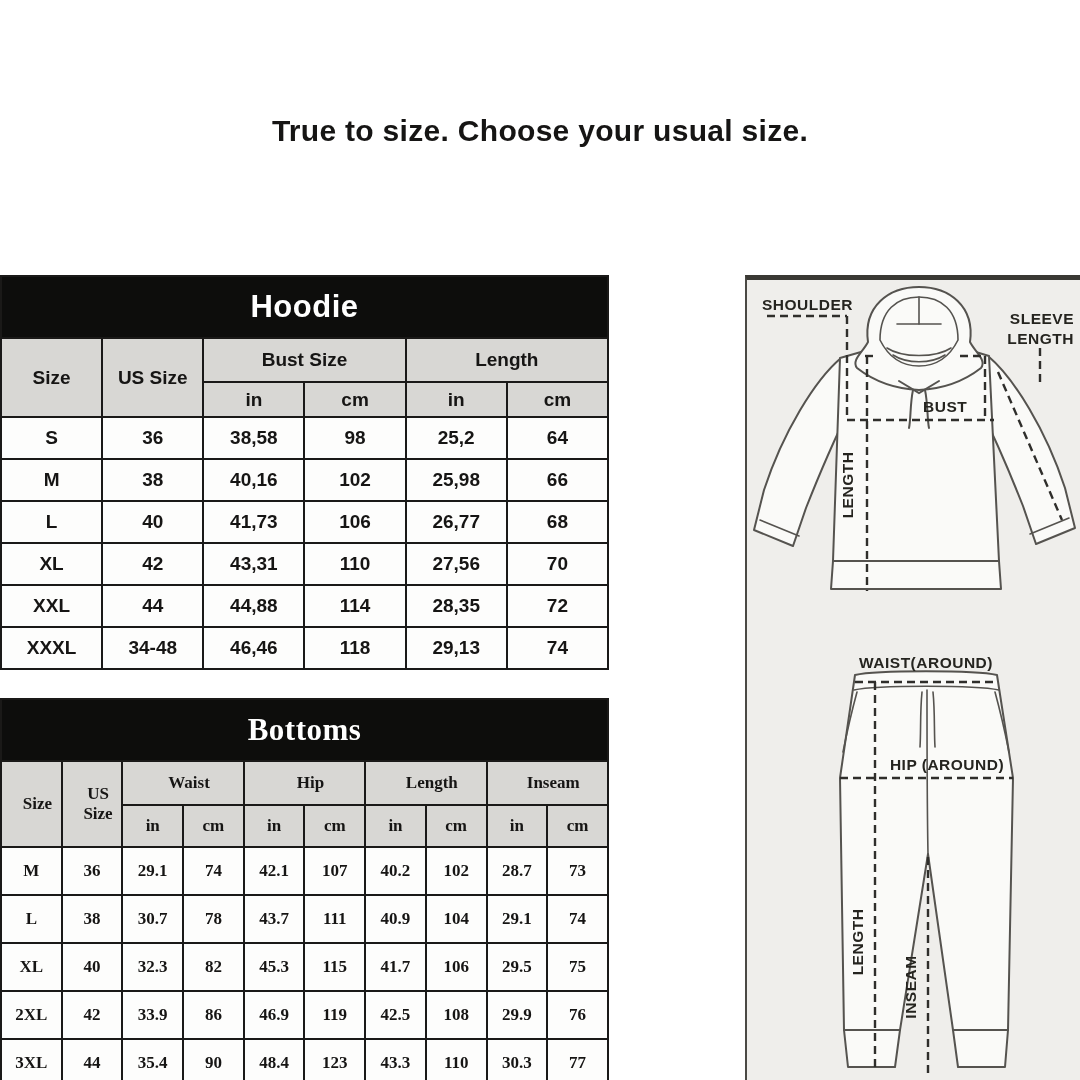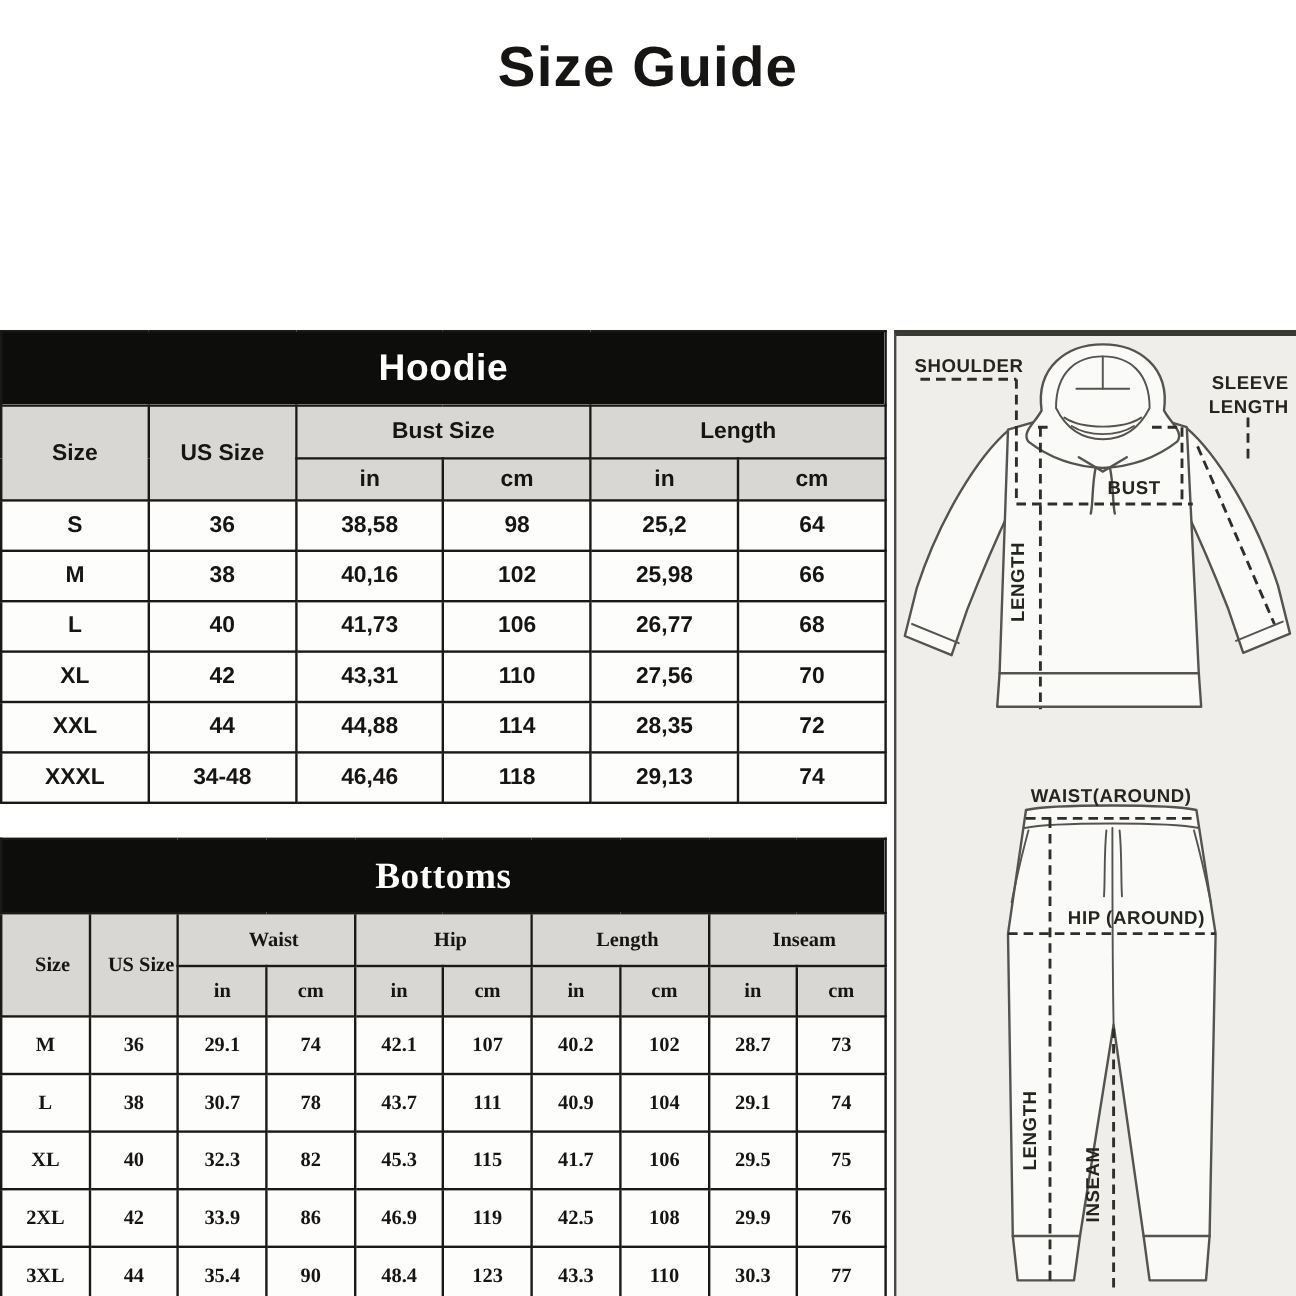--- a/index.html
+++ b/index.html
@@ -13,21 +13,21 @@
     position:absolute; top:28px; left:0; width:100%;
     text-align:center; font-size:47px; font-weight:bold; letter-spacing:1px;
   }
   .page-subtitle {
     position:absolute; top:114px; left:0; width:100%;
     text-align:center; font-size:30px; font-weight:bold; letter-spacing:.3px;
   }
   
   .tables { position:absolute; left:0; top:275px; width:739px; }
   table.size-table {
-    border-collapse:collapse; width:739px; table-layout:fixed;
+    border-collapse:collapse; width:609px; table-layout:fixed;
   }
   table.size-table th, table.size-table td {
     border:2px solid #1a1918; text-align:center; vertical-align:middle;
     font-weight:bold; padding:0; overflow:hidden;
   }
   th.banner-cell {
     background:#0d0d0c; color:#ffffff; font-size:31px; height:60px;
     letter-spacing:.5px; border:2px solid #0d0d0c;
   }
   .size-table th.hd { background:#d8d7d4; color:#161514; }
@@ -54,21 +54,21 @@
   .diag-label {
     font-family:"Liberation Sans", sans-serif; font-size:15.5px;
     font-weight:bold; fill:#25241f; letter-spacing:.5px;
   }
 </style>
 </head>
 <body>
 
 <div class="canvas">
 
-  <div class="page-title">Size Guide</div>
+  <div class="page-subtitle">True to size. Choose your usual size.</div>
 
   <div class="tables">
 
     <table class="size-table hoodie-tbl">
       <colgroup>
           <col>
           <col>
           <col>
           <col>
           <col>

